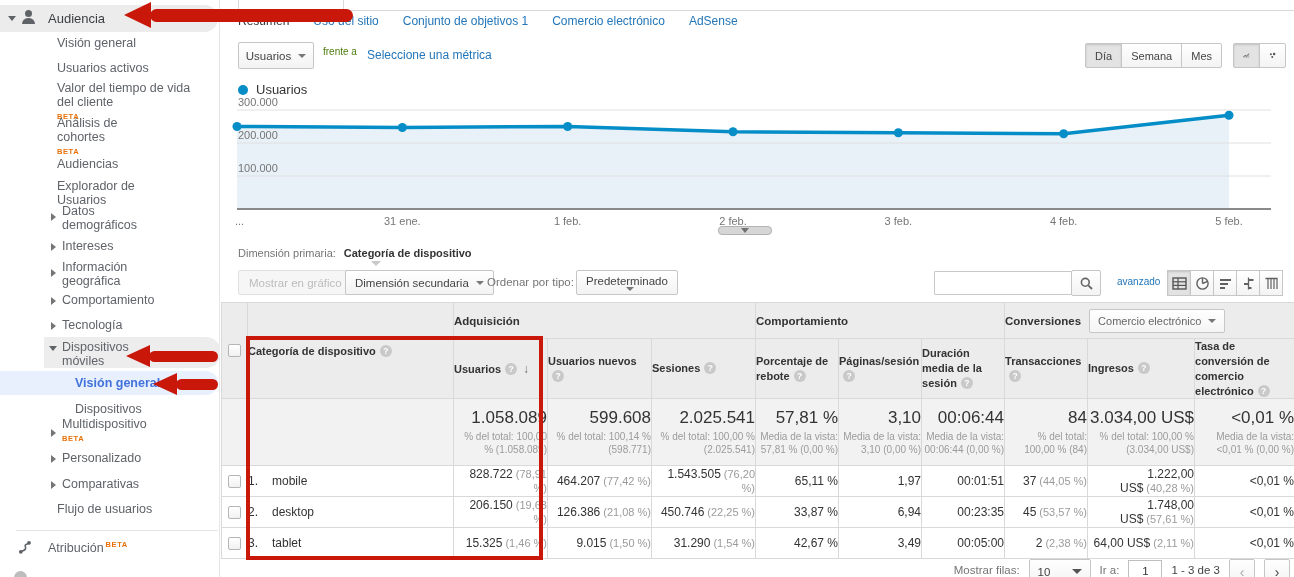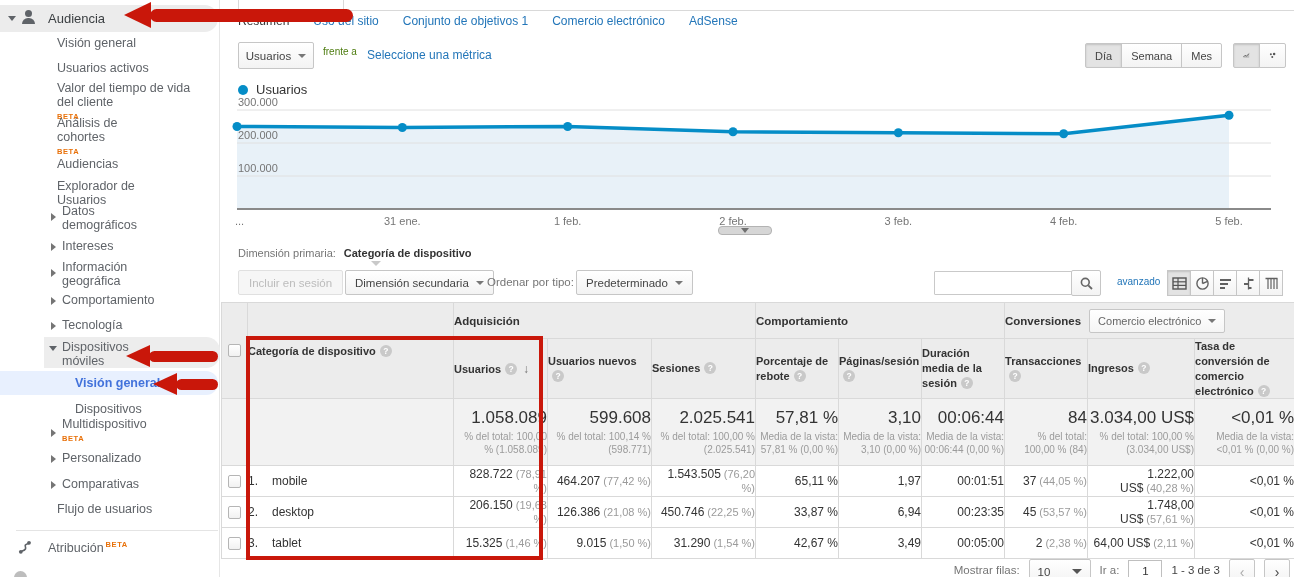--- a/index.html
+++ b/index.html
@@ -64,21 +64,21 @@
   #chart-handle .h-tri{position:absolute; left:50%; top:1px; margin-left:-4px; width:0; height:0; border-left:4px solid transparent; border-right:4px solid transparent; border-top:5px solid #707070;}
 
   #dim-bar{position:absolute; left:17px; top:247px; font-size:11px; color:#757575;}
   #dim-active{font-weight:bold; color:#333; margin-left:8px; cursor:pointer;}
   #dim-notch{position:absolute; left:150px; top:261px; width:0; height:0; border-left:5px solid transparent; border-right:5px solid transparent; border-top:5px solid #c9c9c9;}
 
   #toolbar{position:absolute; left:0; top:270px; width:1073px; height:28px;}
   #plot-btn{position:absolute; left:17px; top:0; height:25px; padding:0 10px; background:#f6f6f6; border-color:#e0e0e0; color:#bcbcbc; cursor:default;}
   #secdim-btn{position:absolute; left:124px; top:0; height:25px; padding:0 9px;}
   #sort-label{position:absolute; left:266px; top:6px; font-size:11.5px; color:#757575;}
-  #sort-btn{position:absolute; left:355px; top:0; height:25px; padding:0 9px;}
+  #sort-btn{position:absolute; left:355px; top:0; height:25px; padding:0 9px;flex-direction:column;}
   #search-input{position:absolute; left:713px; top:1px; width:138px; height:24px; border:1px solid #c9c9c9; border-radius:1px; padding:0 6px; font-size:12px; color:#333; font-family:inherit;}
   #search-btn{position:absolute; left:850px; top:0; width:30px; height:26px;}
   #advanced-link{position:absolute; left:896px; top:6px; font-size:10px; color:var(--link); cursor:pointer;}
   #viewgroup{position:absolute; left:947px; top:0; display:flex;}
   #viewgroup .btn{width:24px; height:26px; border-radius:0; margin-left:-1px;}
 
   
   #data-table{position:absolute; left:0; top:302px; width:1073px; border-collapse:collapse; table-layout:fixed; font-size:12px; color:#333;}
   #data-table th, #data-table td{border:1px solid #d9d9d9; padding:0; vertical-align:middle;}
   #data-table th{background:#ececec; font-weight:bold; text-align:left;}
@@ -300,21 +300,21 @@
     <div id="chart-handle">
         <span class="h-tri"></span>
       </div>
 
     <div id="dim-bar">
       <span>Dimensión primaria:</span><span id="dim-active">Categoría de dispositivo</span>
     </div>
     <div id="dim-notch"></div>
 
     <div id="toolbar">
-      <div class="btn" id="plot-btn">Incluir en sesión</div>
+      <div class="btn" id="plot-btn">Mostrar en gráfico</div>
       <div class="btn" id="secdim-btn">
         <span>Dimensión secundaria</span>
           <span class="dd-caret"></span>
       </div>
       <span id="sort-label">Ordenar por tipo:</span>
       <div class="btn" id="sort-btn">
         <span>Predeterminado</span>
           <span class="dd-caret"></span>
       </div>
       <input id="search-input" type="text" style="">

